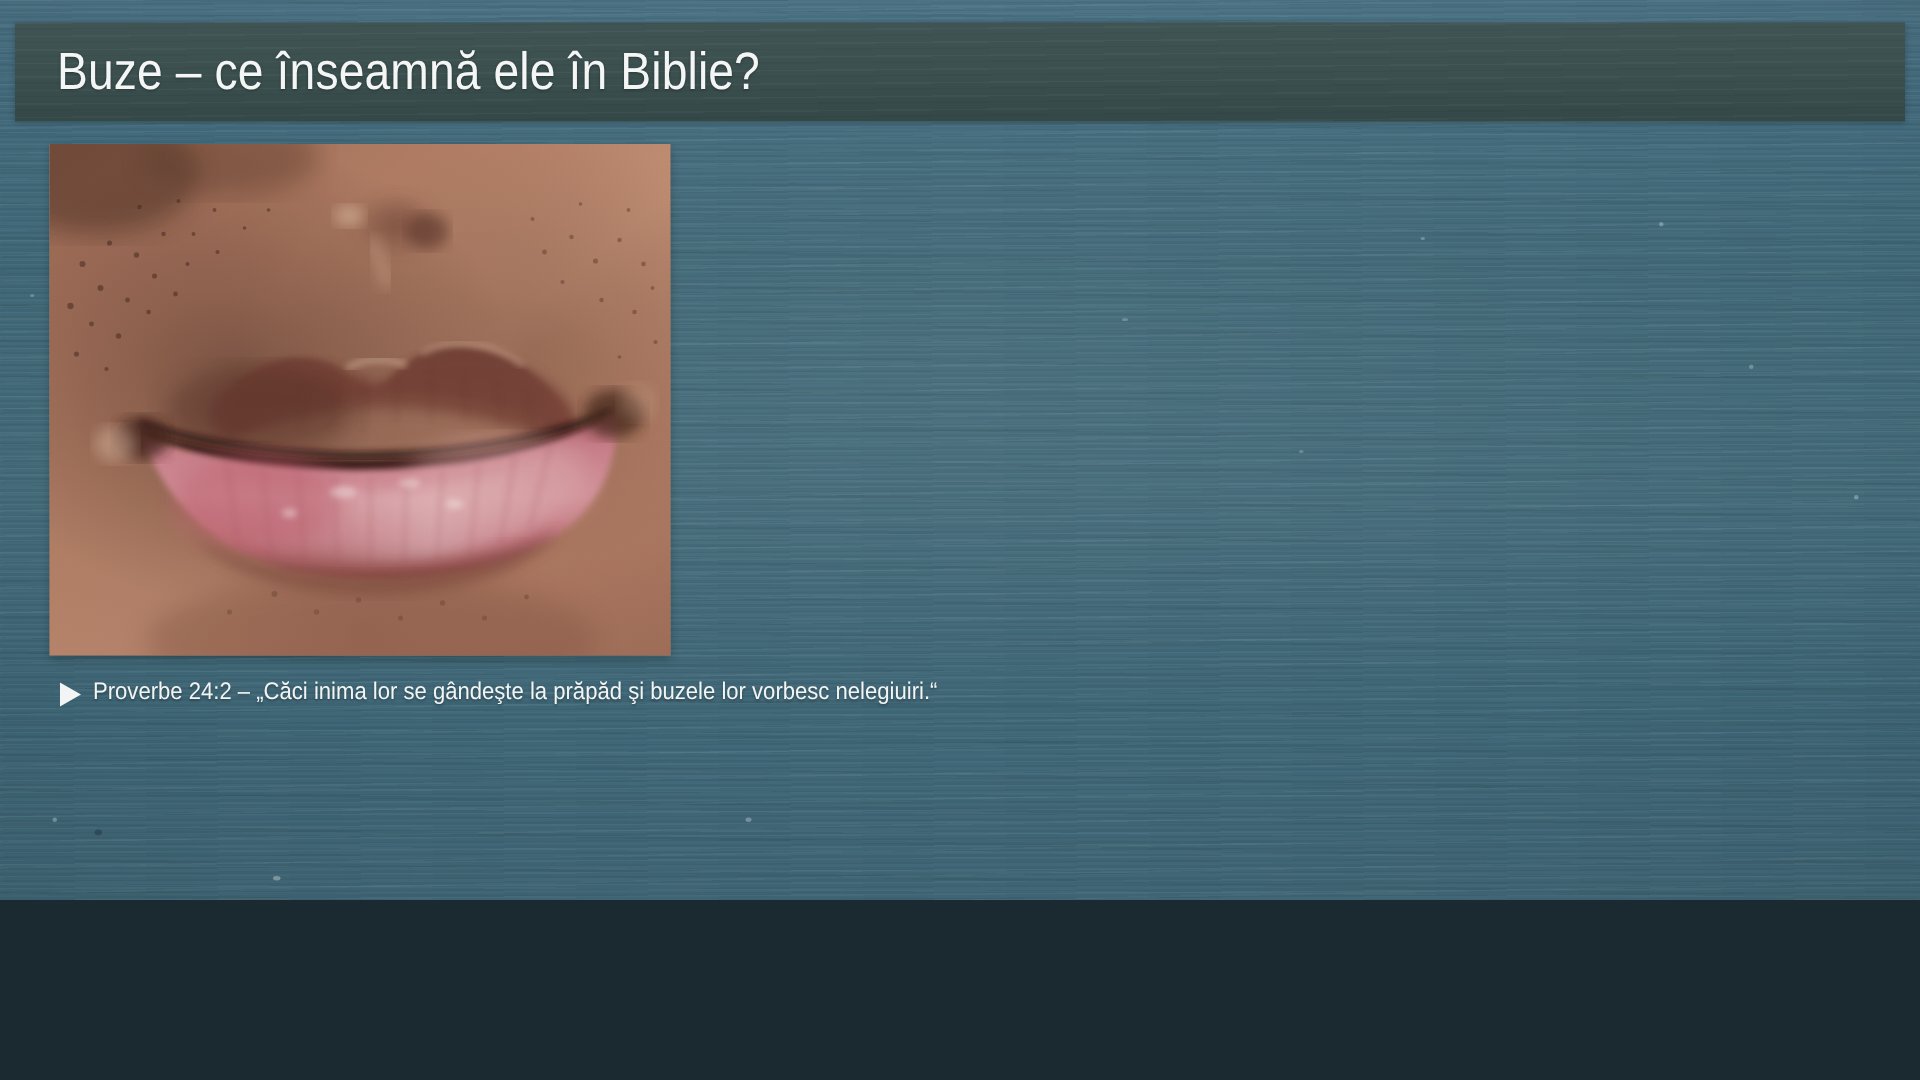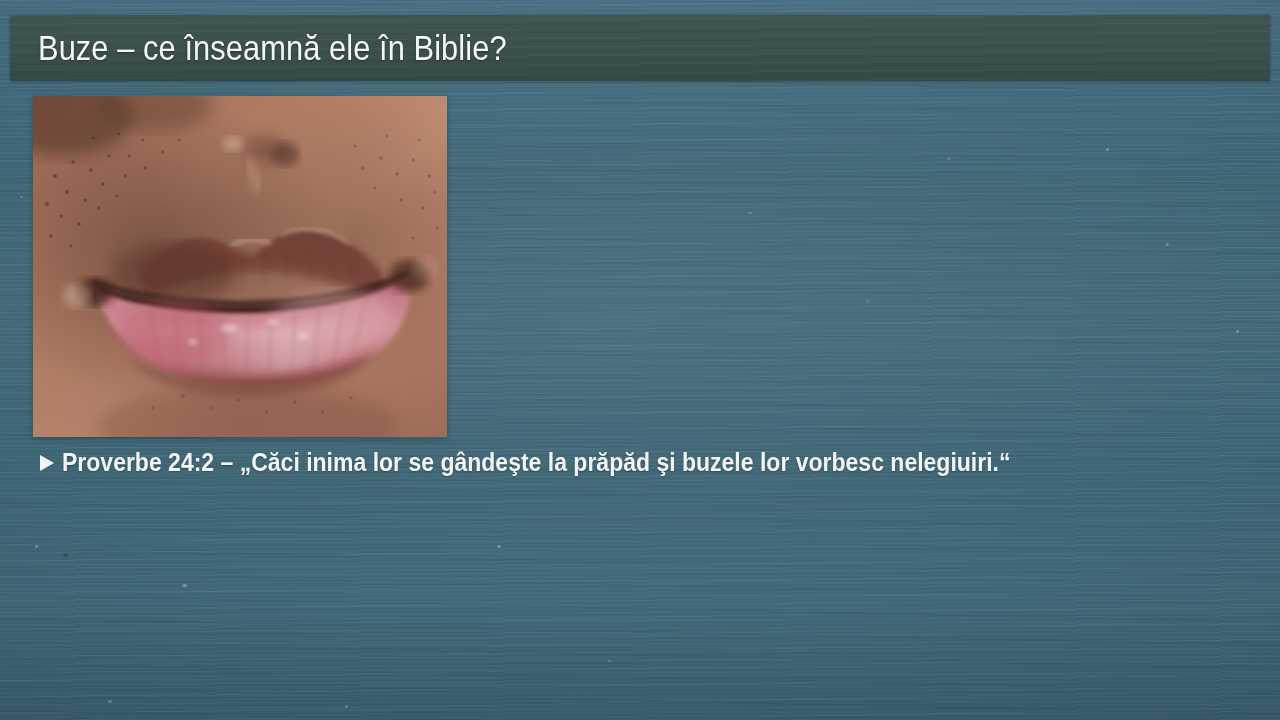--- a/index.html
+++ b/index.html
@@ -8,21 +8,21 @@
     padding: 0;
     background: #1b2a30;
   }
   body {
     font-family: "Liberation Sans", "DejaVu Sans", sans-serif;
   }
 
   .slide {
     position: relative;
     width: 1280px;
-    height: 720px;
+    height: 600px;
     overflow: hidden;
     background-color: #3b82f6;
   }
 
   
   .bg-base {
     position: absolute;
     inset: 0;
     background:
       linear-gradient(180deg,
@@ -160,23 +160,23 @@
     position: absolute;
     left: 38px;
     top: 443px;
     width: 1225px;
   }
   .bullet-row {
     display: flex;
     align-items: flex-start;
     color: #f2f5f4;
     font-family: "Liberation Sans", "DejaVu Sans", sans-serif;
-    font-size: 25px;
+    font-size: 16px;
     line-height: 38px;
-    font-weight: 700;
+    font-weight: 400;
     white-space: nowrap;
     text-shadow: 0 1px 2px rgba(0,0,0,0.30);
     margin-bottom: 11px;
   }
   .bullet-marker {
     flex: 0 0 auto;
     width: 22px;
     height: 38px;
     position: relative;
     margin-right: 2px;

